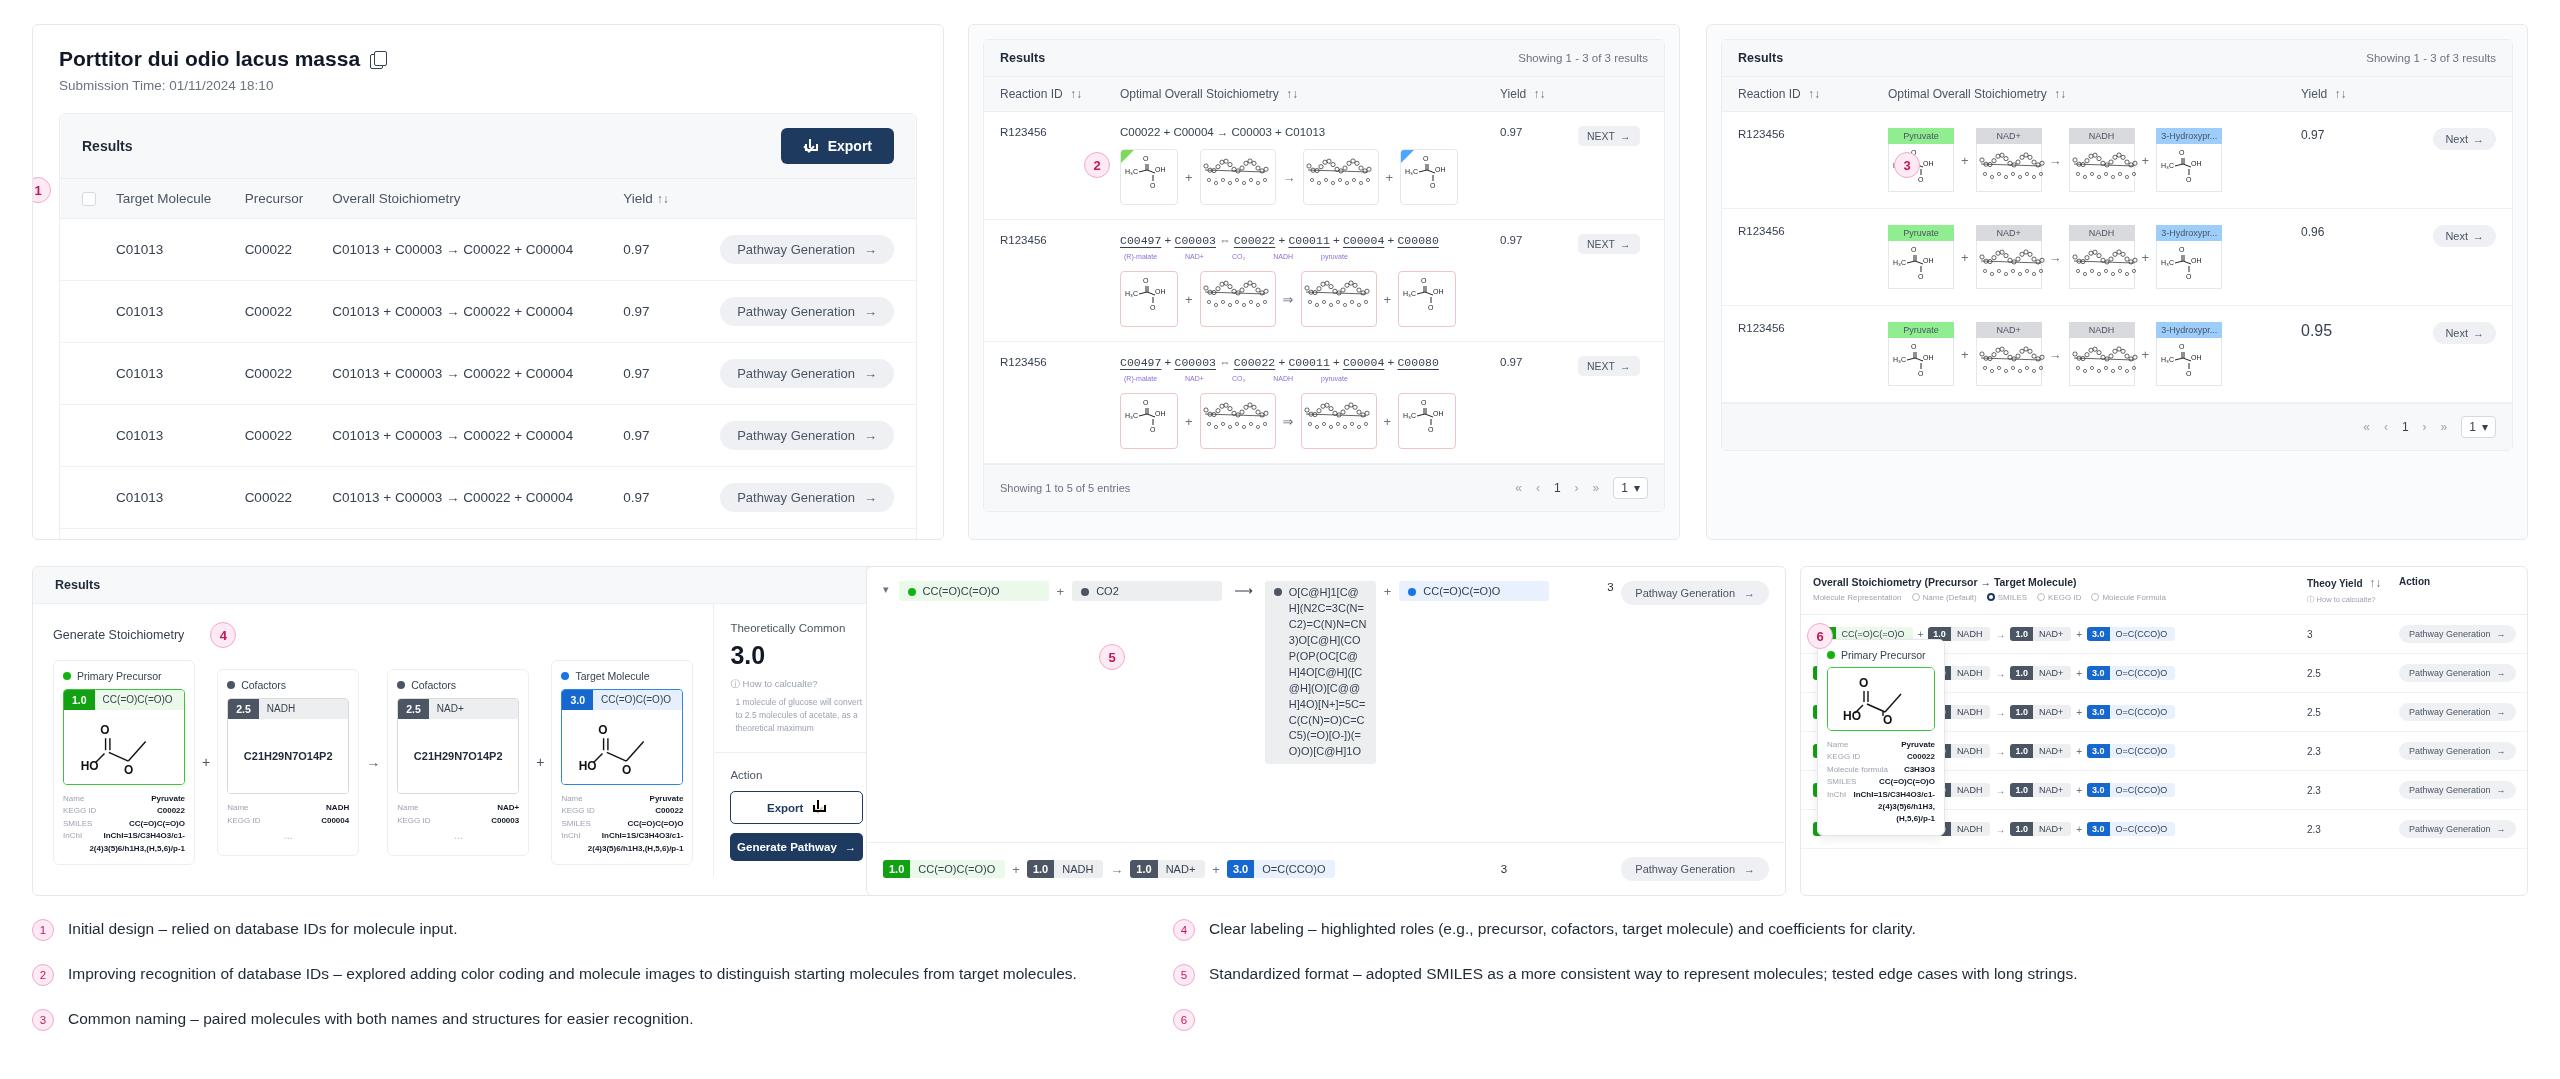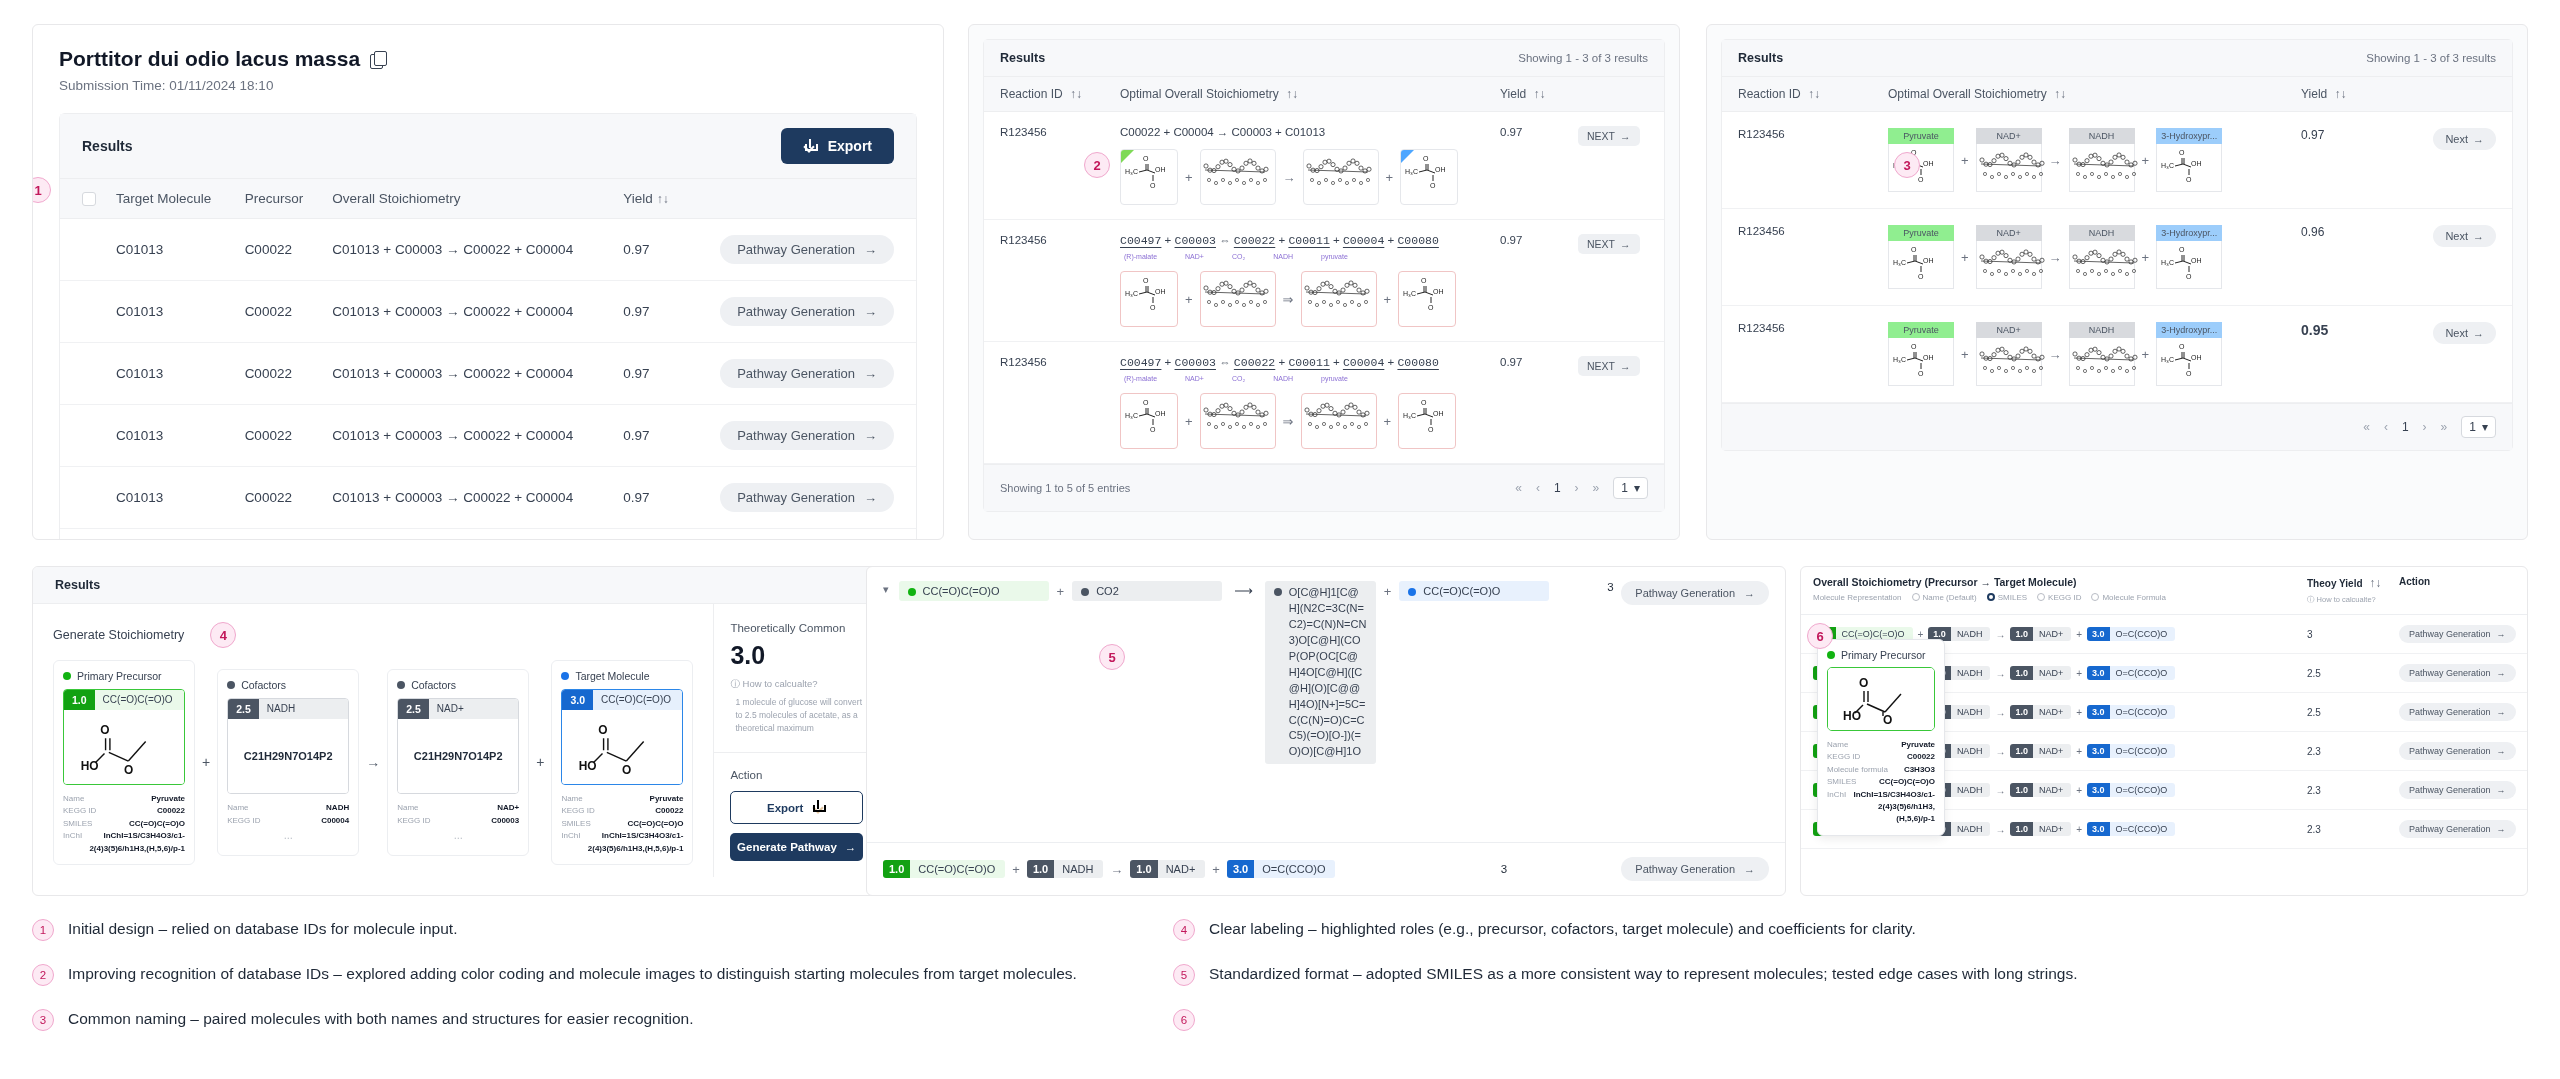--- a/index.html
+++ b/index.html
@@ -949,21 +949,21 @@
                     <line x1="27" y1="14" x2="27" y2="20" stroke="#222" stroke-width="1"></line>
   <line x1="18" y1="22" x2="26" y2="20" stroke="#222" stroke-width="1"></line>
                     <line x1="26" y1="20" x2="34" y2="23" stroke="#222" stroke-width="1"></line>
   <text x="34" y="22" font-size="7" fill="#222" font-family="Liberation Sans">OH</text>
   <line x1="32" y1="25" x2="32" y2="31" stroke="#222" stroke-width="1"></line>
                     <text x="29" y="38" font-size="7" fill="#222" font-family="Liberation Sans">O</text>
                   </svg>
                 </div>
               </div>
     </div>
-    <div style="width:105px; font-size:14px;font-weight:bold;">0.95</div>
+    <div style="width:105px; font-size:16px;">0.95</div>
     <div style="width:90px; text-align:right;"><span class="next-chip2">Next <span>→</span></span></div>
           </div>
         </div>
       <div class="p3-foot">
         <span class="pgnav">
           <span>«</span>
           <span>‹</span>
           <span style="color:#374151">1</span>
           <span>›</span>
           <span>»</span>

